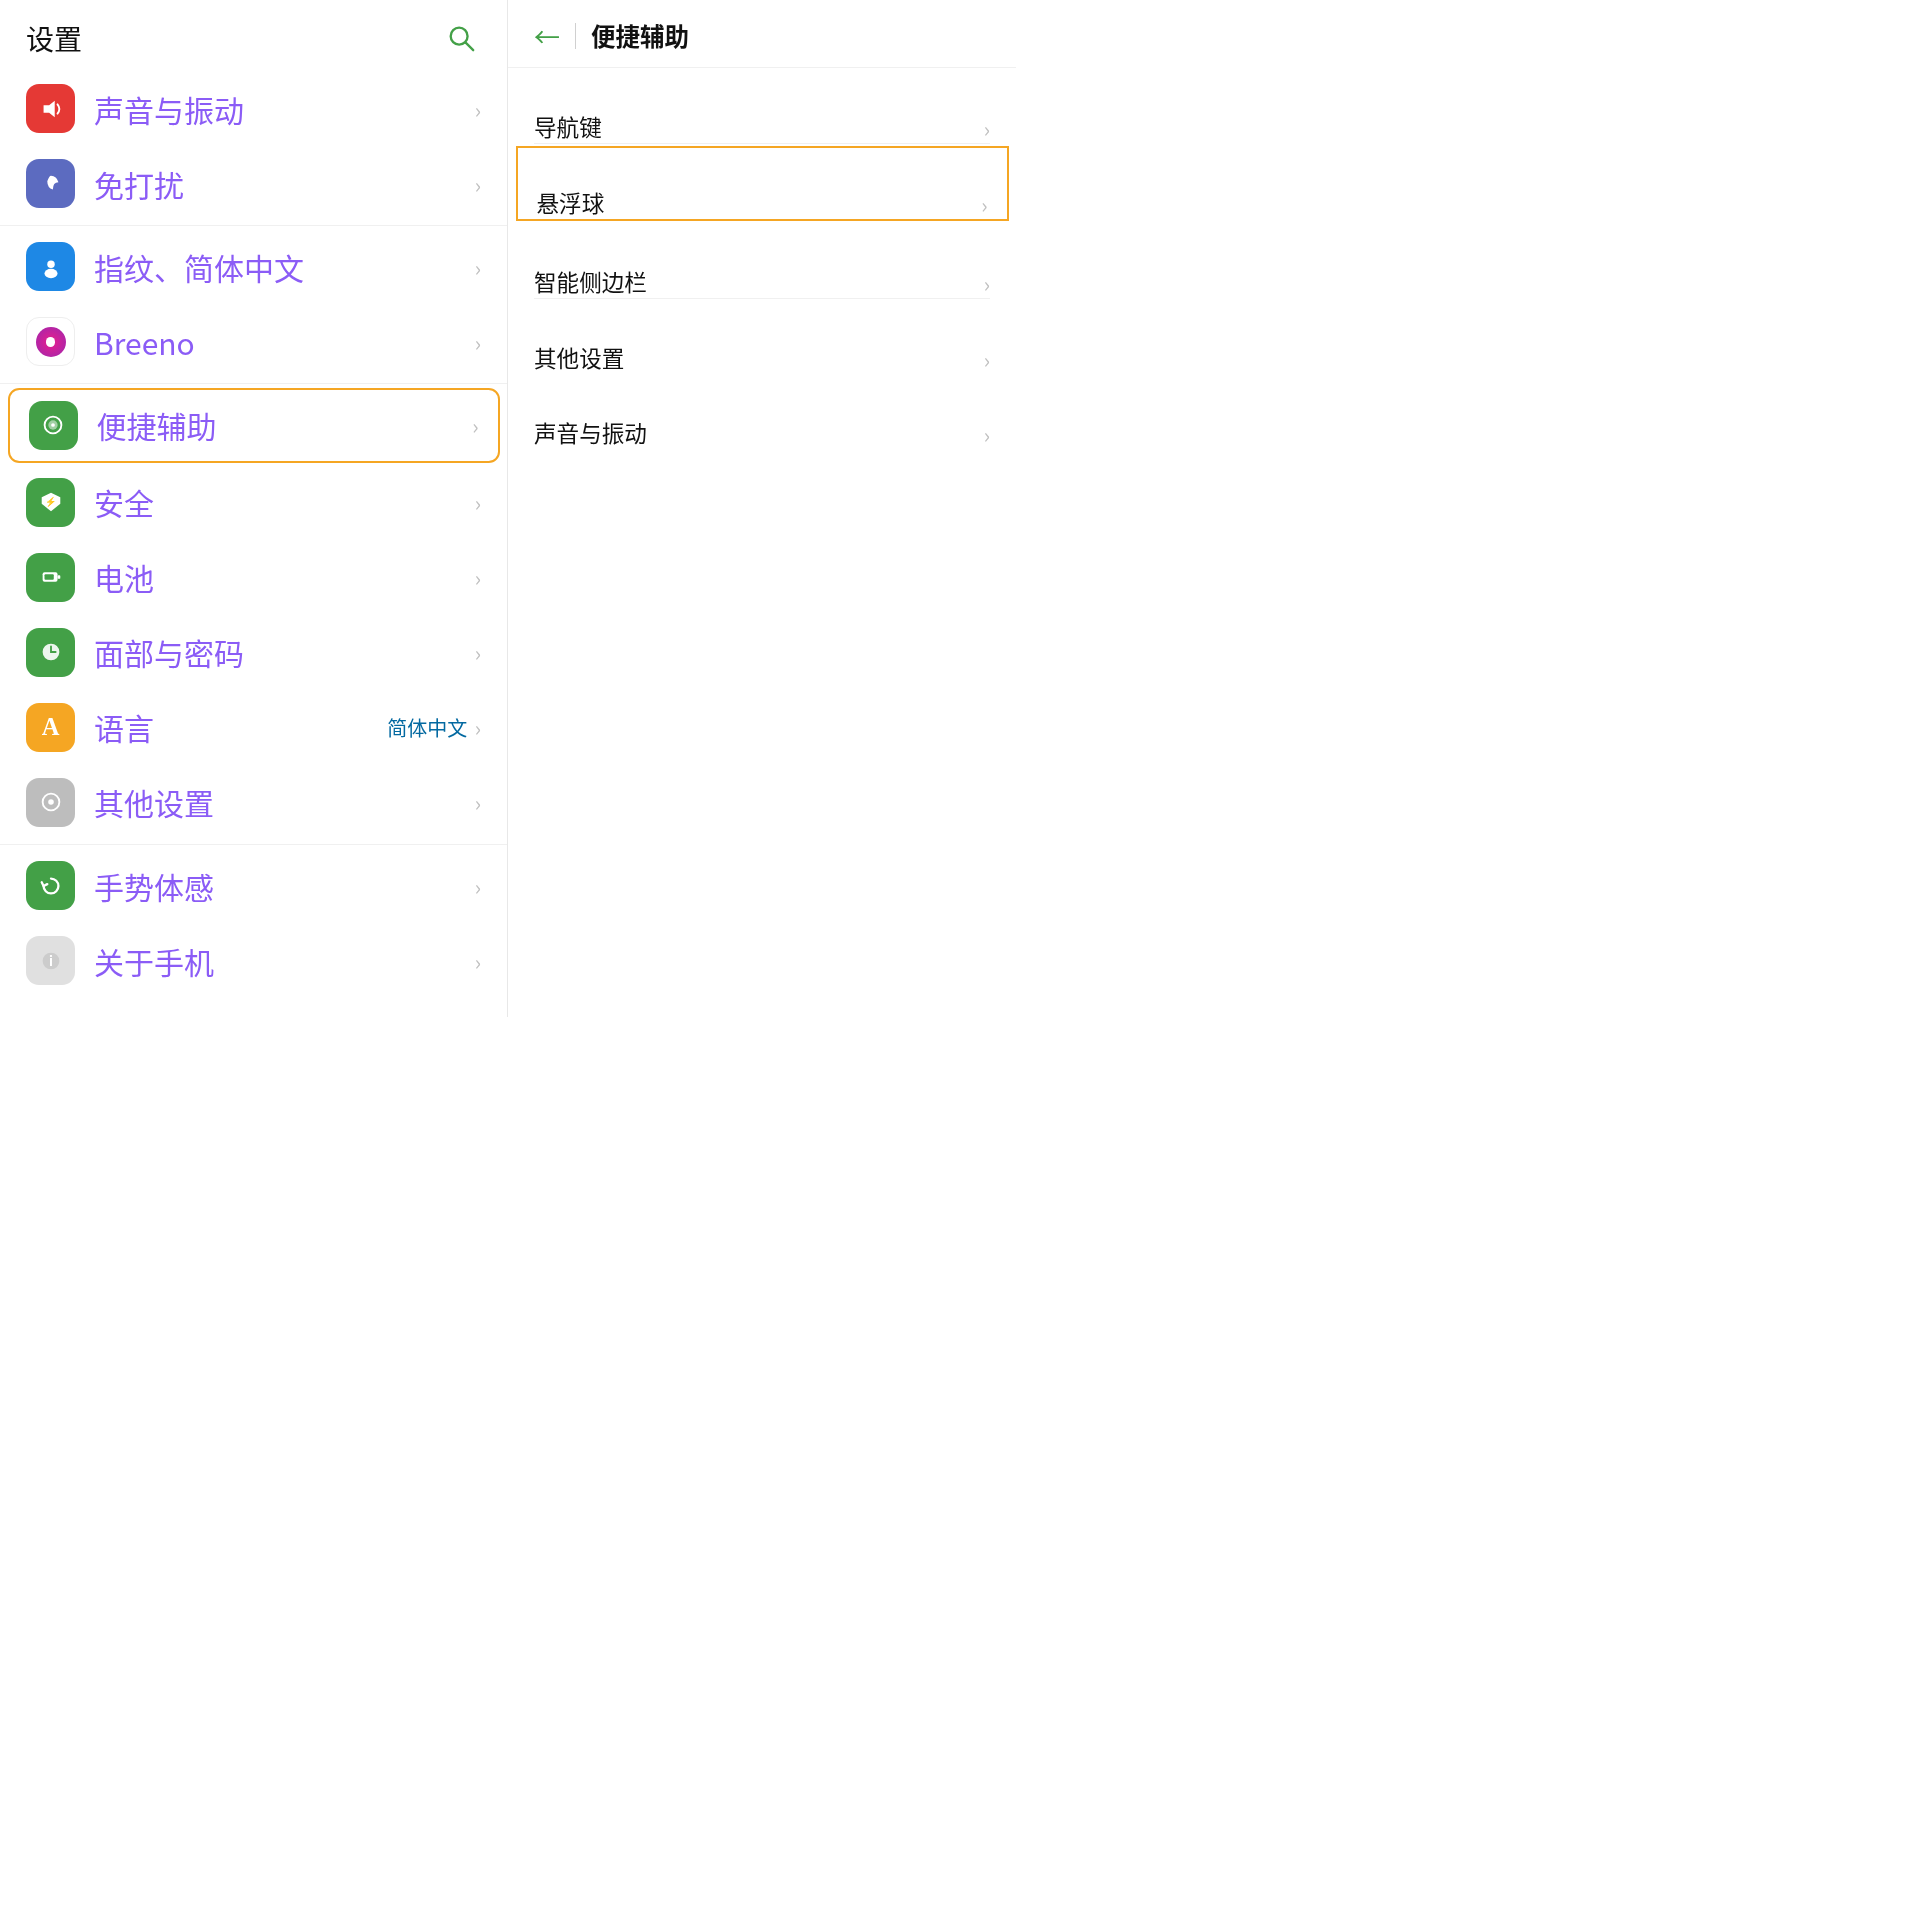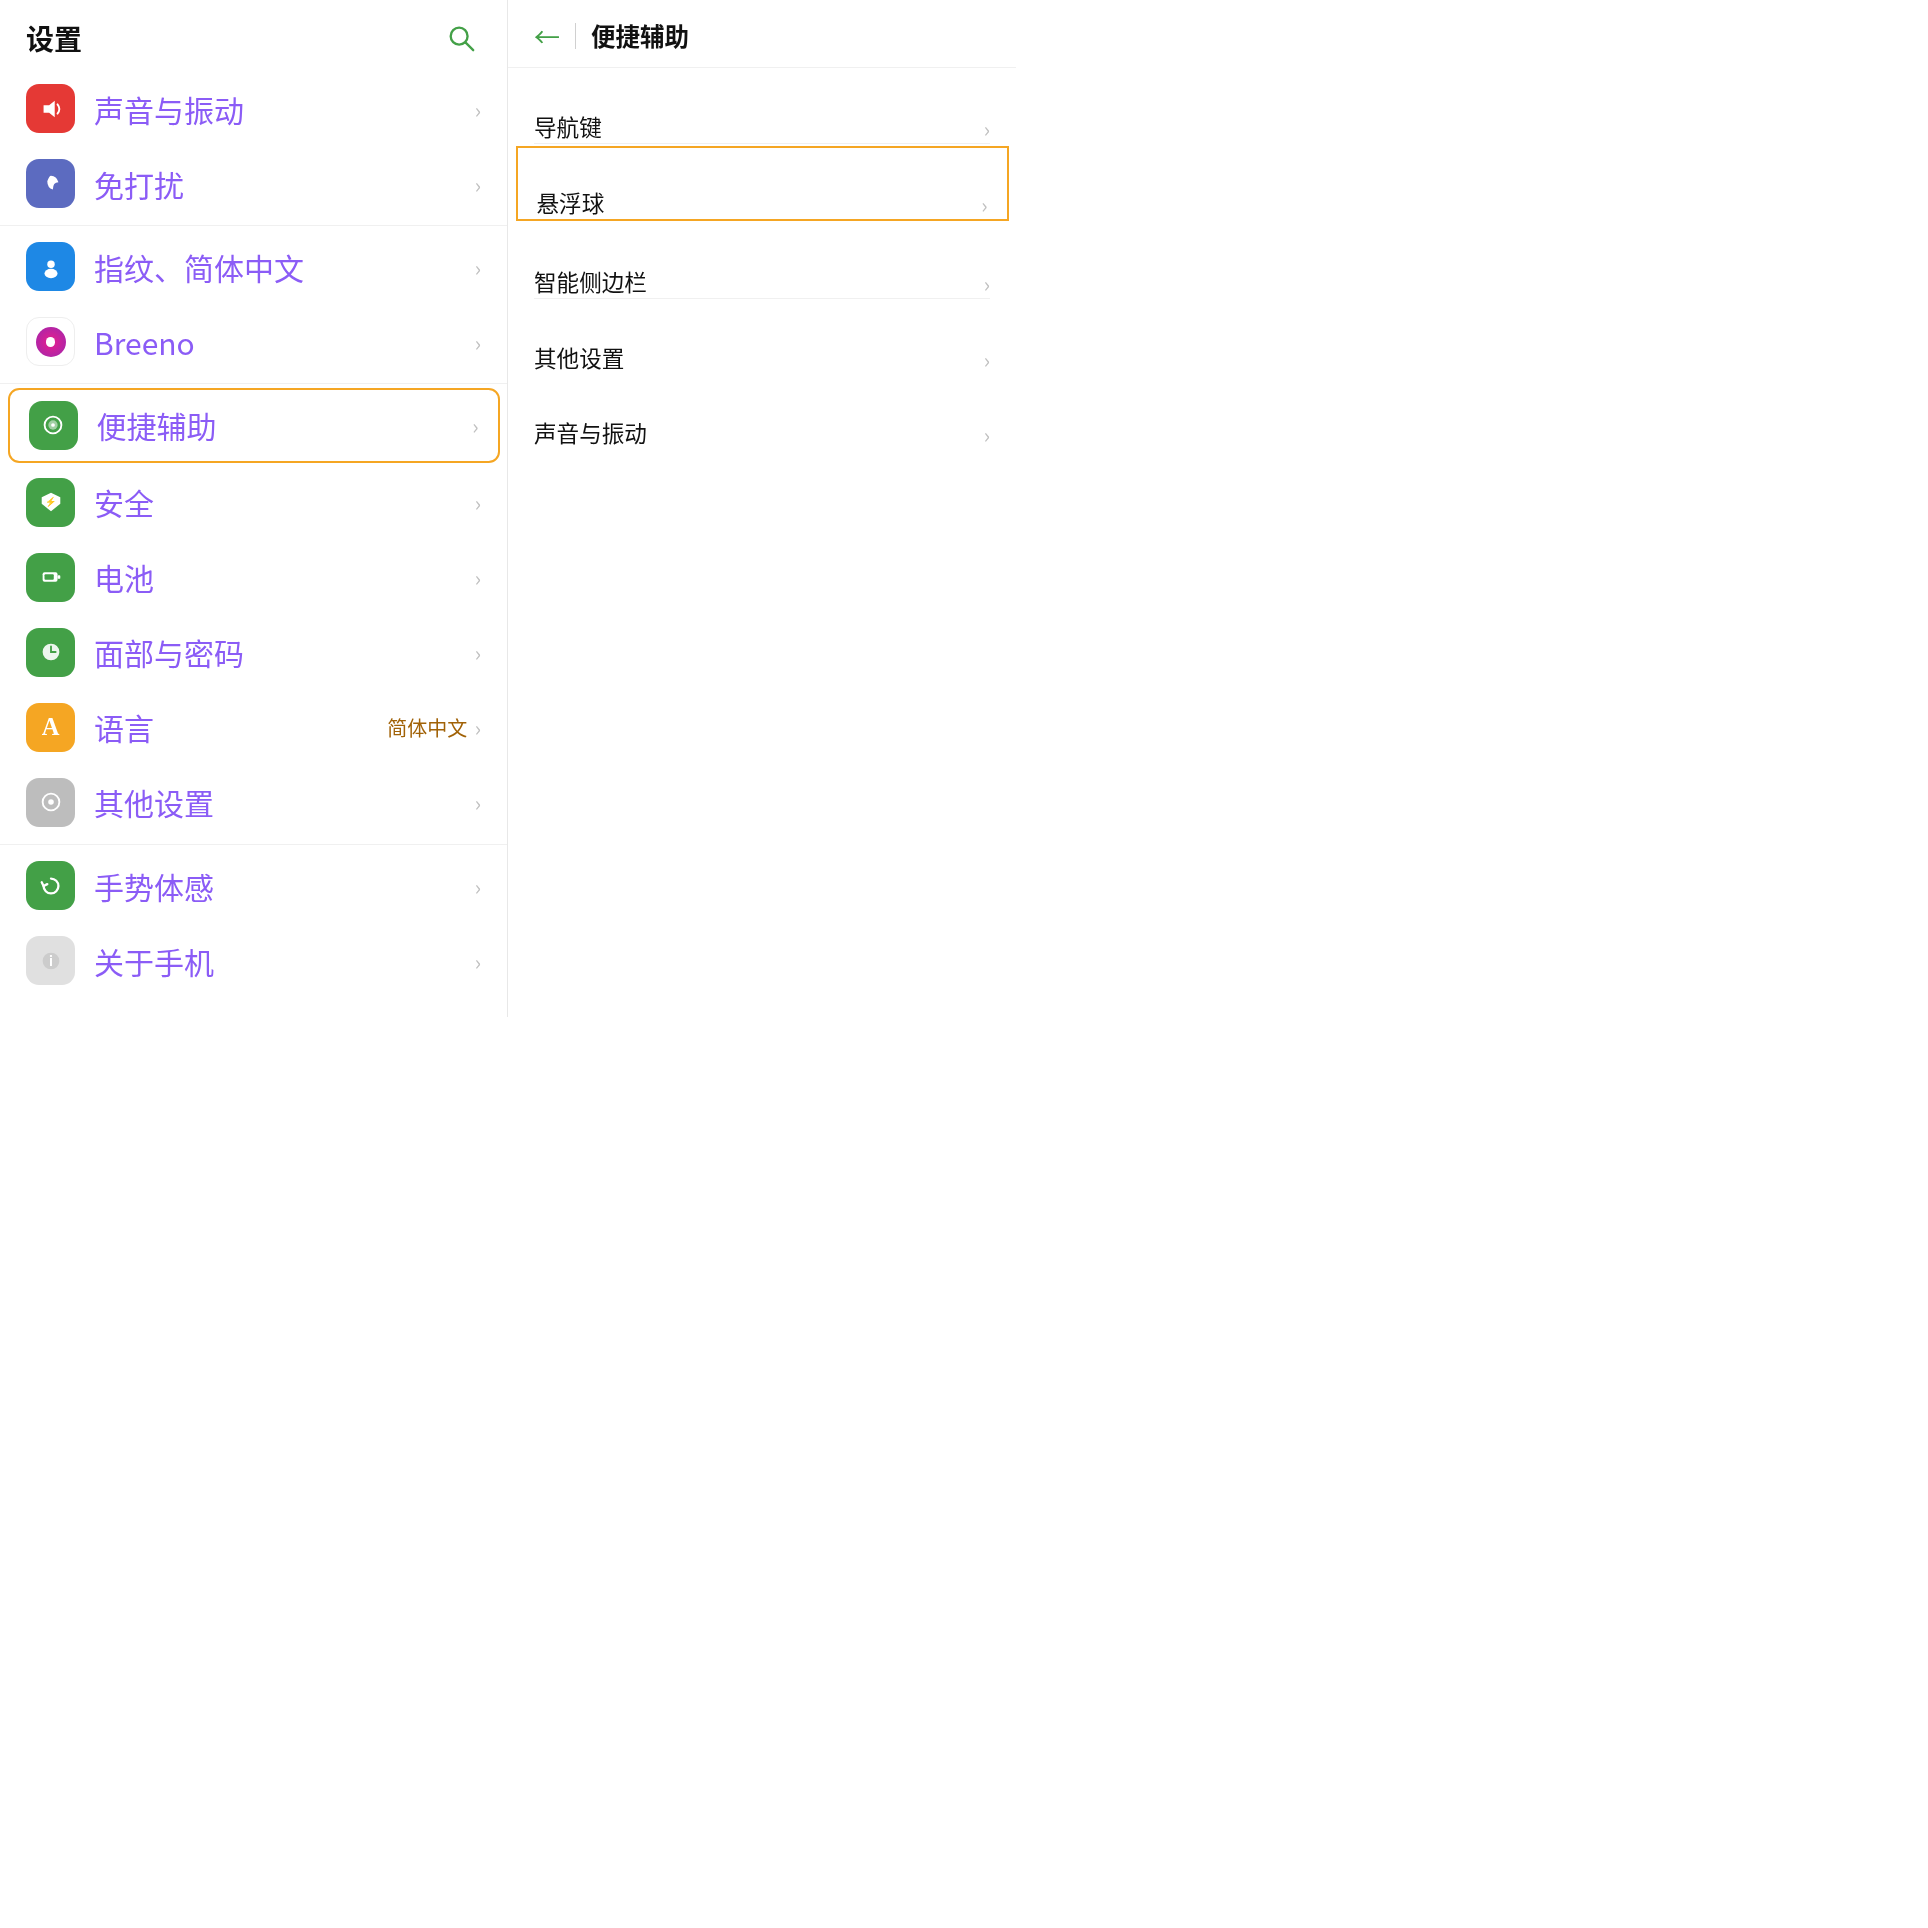--- a/index.html
+++ b/index.html
@@ -26,21 +26,21 @@
     .left-header {
       display: flex;
       align-items: center;
       justify-content: space-between;
       padding: 17px 26px 13px 26px;
       background: #fff;
     }
 
     .left-header-title {
       font-size: 28px;
-      font-weight: 700;
+      font-weight: 400;
       color: #111;
     }
 
     .search-icon-btn {
       width: 41px;
       height: 41px;
       display: flex;
       align-items: center;
       justify-content: center;
       cursor: pointer;
@@ -87,21 +87,21 @@
     }
 
     .setting-item .item-label {
       flex: 1;
       font-size: 30px;
       color: #8b5cf6;
     }
 
     .setting-item .item-value {
       font-size: 20px;
-      color: #a16207;
+      color: #0369a1;
       margin-right: 7.5px;
     }
 
     .chevron-right {
       color: #c0c0c0;
       font-size: 21px;
       flex-shrink: 0;
     }
 
     .divider {

